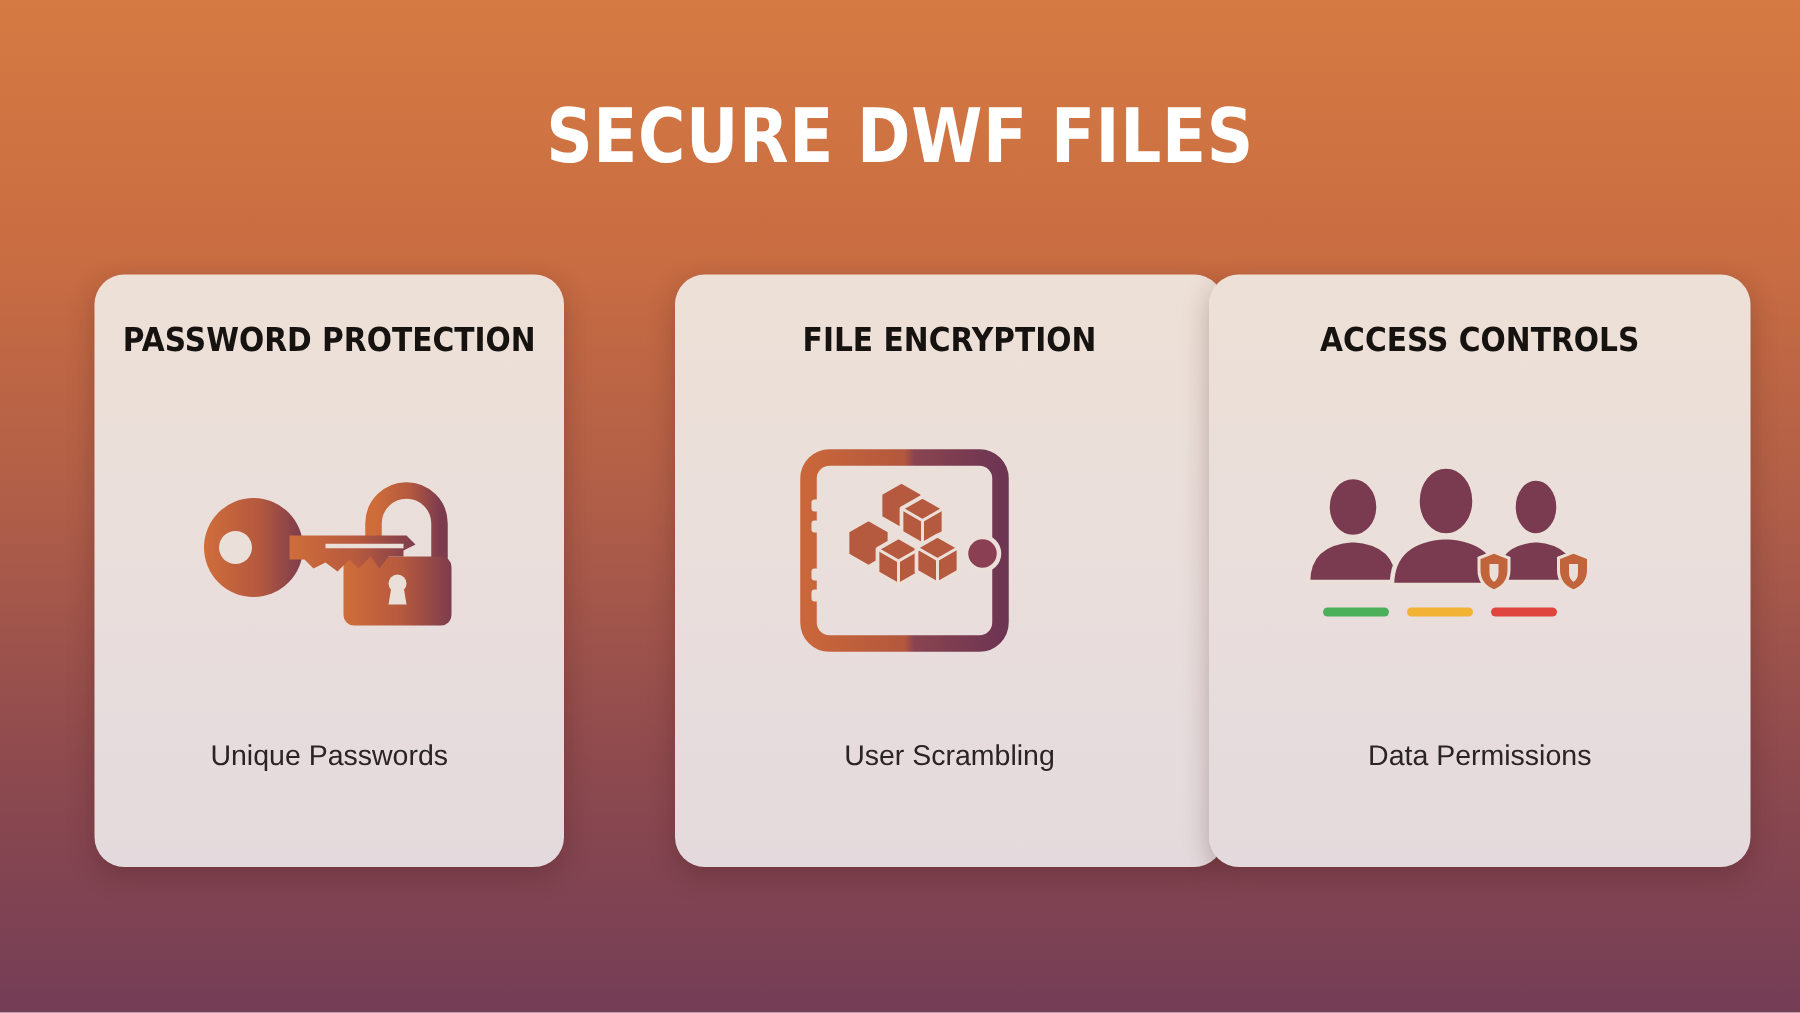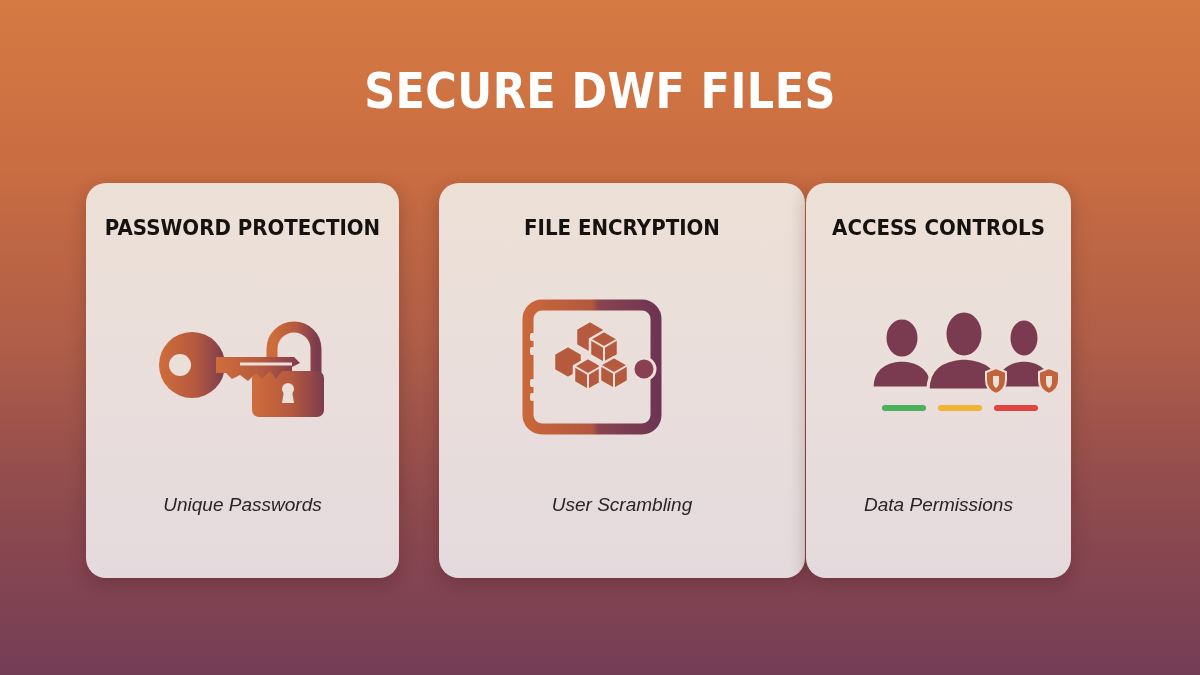--- a/index.html
+++ b/index.html
@@ -19,30 +19,30 @@
       border-radius: 20px;
       box-shadow: 0 6px 18px rgba(60,20,20,0.28);
     }
     .card-title {
       position: absolute; left: 0; right: 0; top: 32px; text-align: center;
       font-family: "DejaVu Sans", sans-serif; font-weight: bold; font-size: 22px;
       color: #161210; transform: scaleX(0.9);
     }
     .card-sub {
       position: absolute; left: 0; right: 0; top: 311px; text-align: center;
-      font-size: 19px; color: #2a2424; font-style: italic;
+      font-size: 19px; color: #2a2424;
     }
     .icon { position: absolute; }
   </style>
 </head>
 <body>
 
 <div class="title">SECURE DWF FILES</div>
 
-<div class="card" style="left:86px; width:313px;">
+<div class="card" style="left:63px; width:313px;">
   <div class="card-title">PASSWORD PROTECTION</div>
   <svg class="icon" width="180" height="110" viewBox="0 0 180 110" style="left:68px; top:134px;">
     <defs>
       <linearGradient id="g1" x1="0" x2="1" y1="0" y2="0">
         <stop offset="0" stop-color="#cf6d3a"></stop>
         <stop offset="0.55" stop-color="#b5593f"></stop>
         <stop offset="1" stop-color="#7d3c4d"></stop>
       </linearGradient>
     </defs>
 
@@ -55,21 +55,21 @@
 
     <circle cx="38" cy="48" r="33" fill="url(#g1)"></circle>
     <circle cx="26" cy="48" r="11" fill="#ebdfd9"></circle>
 
     <path d="M62 40 H140 L146 46 L138 50 V54 H128 L122 62 L116 54 L108 62 L102 56 L94 64 L86 58 L78 62 L72 56 L62 56 Z" fill="url(#g1)"></path>
     <path d="M86 47 H138" stroke="#ebdfd9" stroke-width="3"></path>
   </svg>
   <div class="card-sub">Unique Passwords</div>
 </div>
 
-<div class="card" style="left:439px; width:366px;">
+<div class="card" style="left:450px; width:366px;">
   <div class="card-title">FILE ENCRYPTION</div>
   <svg class="icon" width="140" height="136" viewBox="0 0 140 136" style="left:83px; top:116px;">
     <defs>
       <linearGradient id="g2" x1="0" x2="1" y1="0" y2="0">
         <stop offset="0" stop-color="#c9663a"></stop>
         <stop offset="0.5" stop-color="#b3583e"></stop>
         <stop offset="0.55" stop-color="#8a4450"></stop>
         <stop offset="1" stop-color="#6e3552"></stop>
       </linearGradient>
     </defs>
@@ -91,21 +91,21 @@
     </g>
     <g stroke="#ebdfd9" stroke-width="2" fill="none">
       <path d="M52 67 L66 75 L80 67 M66 75 V91"></path>
       <path d="M78 66 L92 74 L106 66 M92 74 V90"></path>
       <path d="M68 40 L82 48 L96 40 M82 48 V64"></path>
     </g>
   </svg>
   <div class="card-sub">User Scrambling</div>
 </div>
 
-<div class="card" style="left:806px; width:265px;">
+<div class="card" style="left:806px; width:313px;padding-left:48px;">
   <div class="card-title">ACCESS CONTROLS</div>
   <svg class="icon" width="190" height="110" viewBox="0 0 190 110" style="left:62px; top:125px;">
     <g fill="#7a3a4f" stroke="#ebdfd9" stroke-width="3">
 
       <ellipse cx="34" cy="30" rx="17" ry="20"></ellipse>
       <path d="M4 80 Q4 54 34 52 Q64 54 64 80 Z"></path>
 
       <ellipse cx="156" cy="30" rx="15" ry="19"></ellipse>
       <path d="M128 80 Q128 54 156 52 Q184 54 184 80 Z"></path>
 

